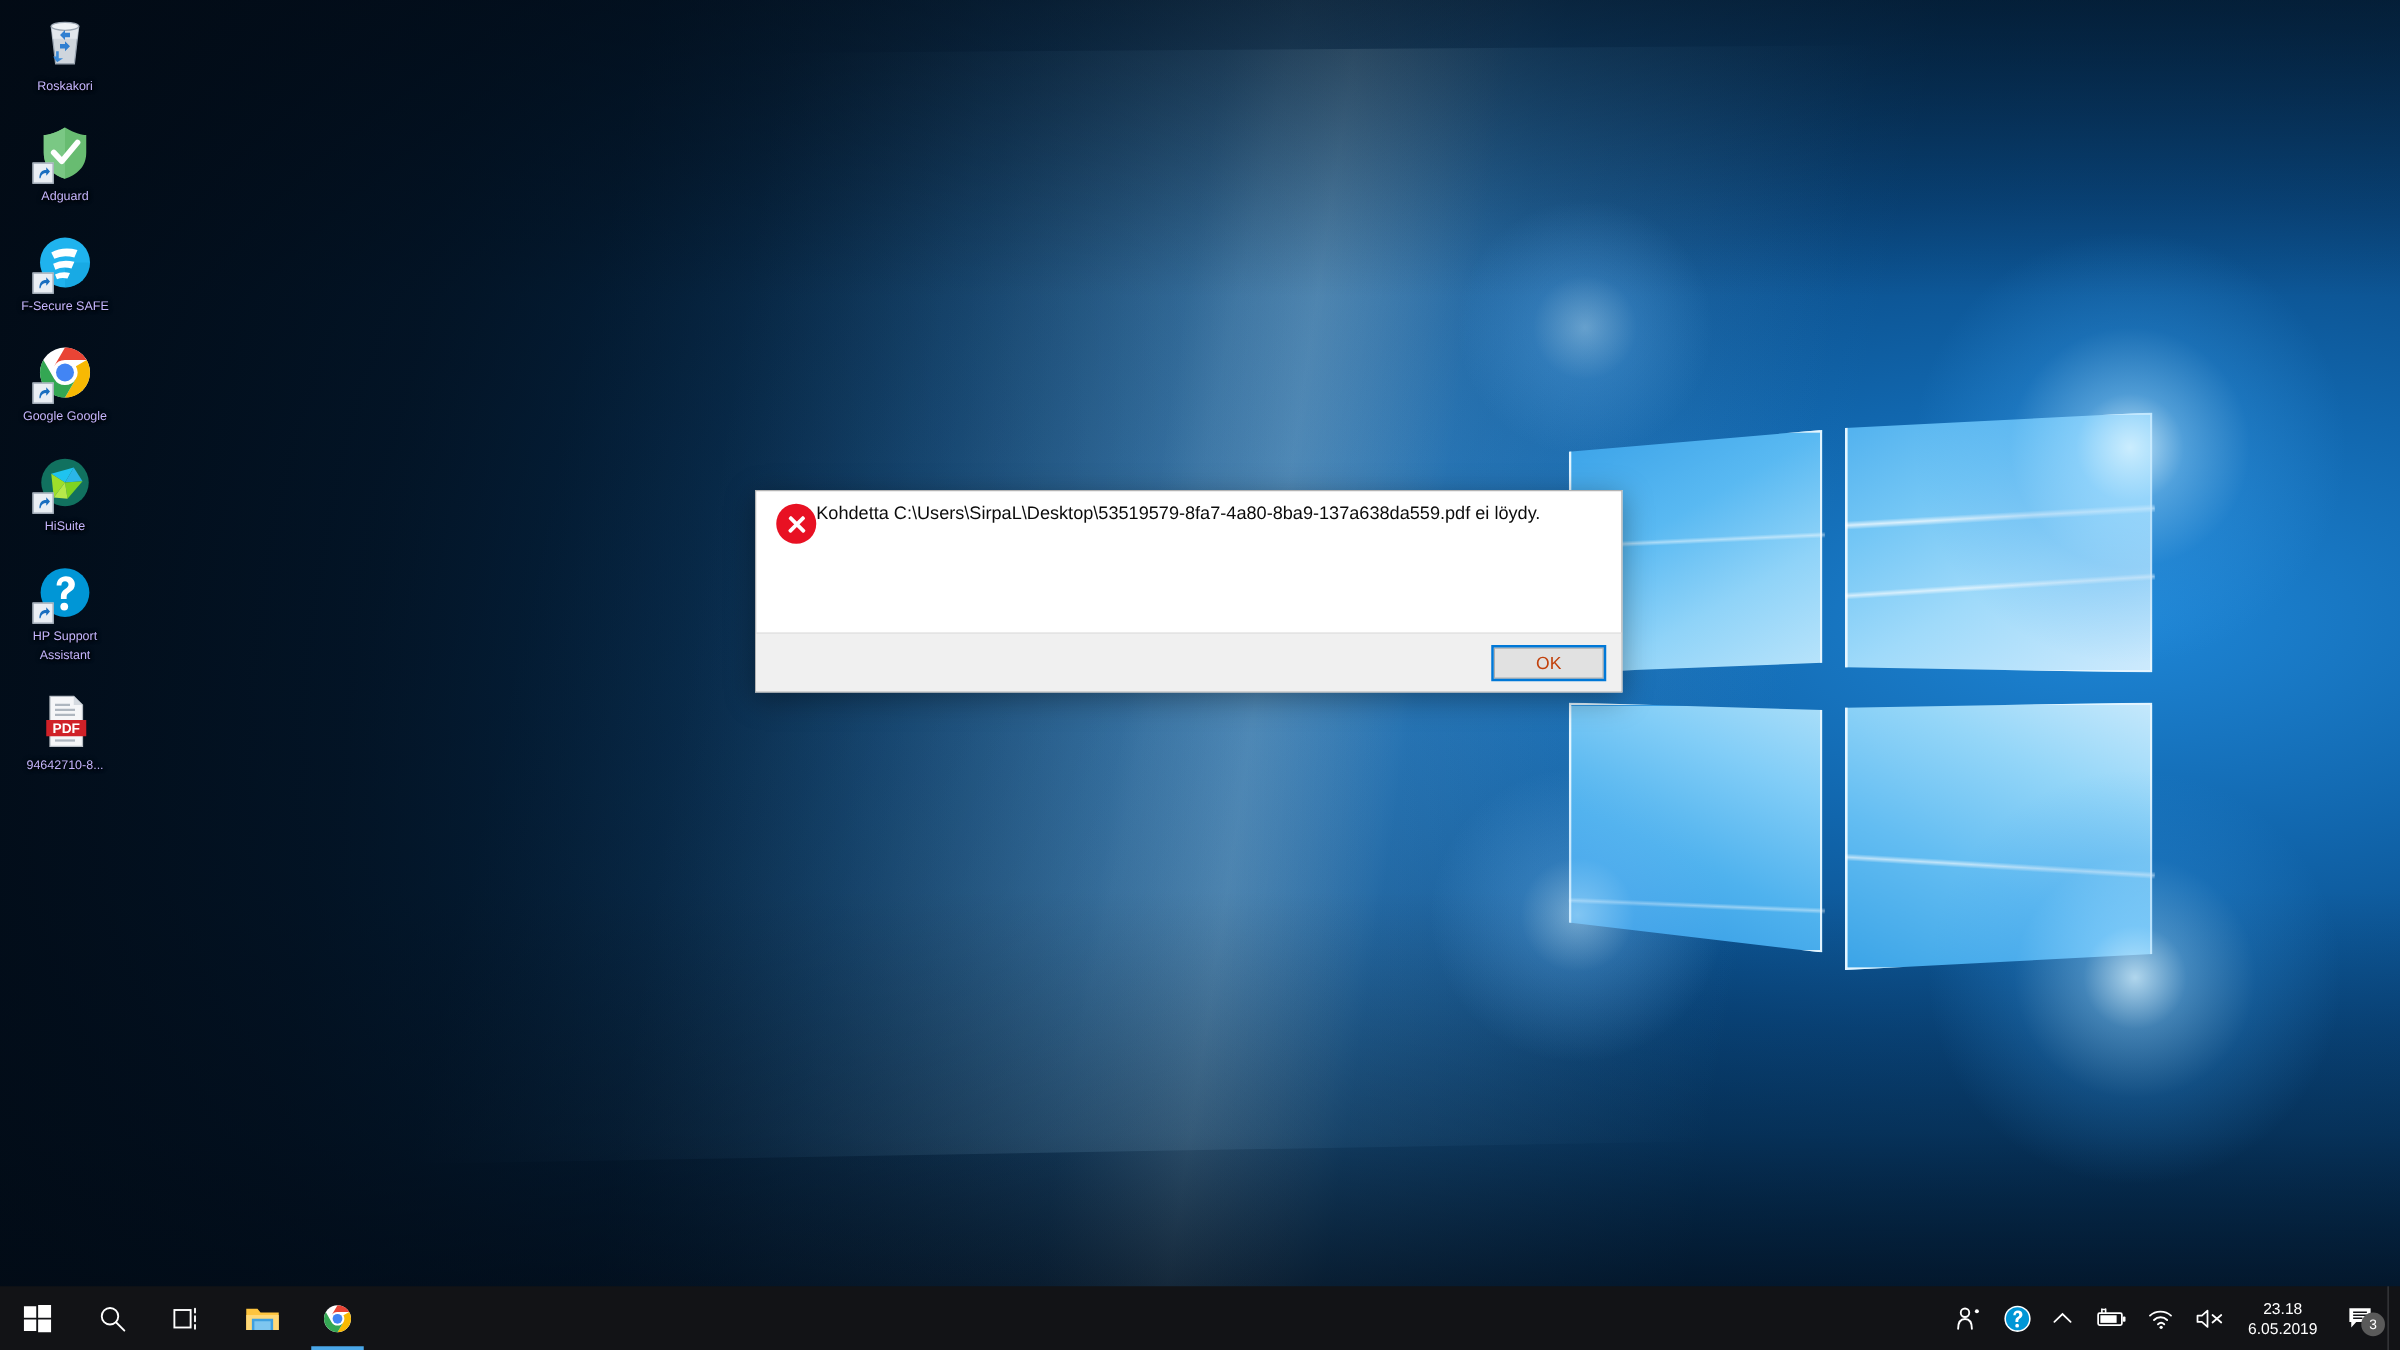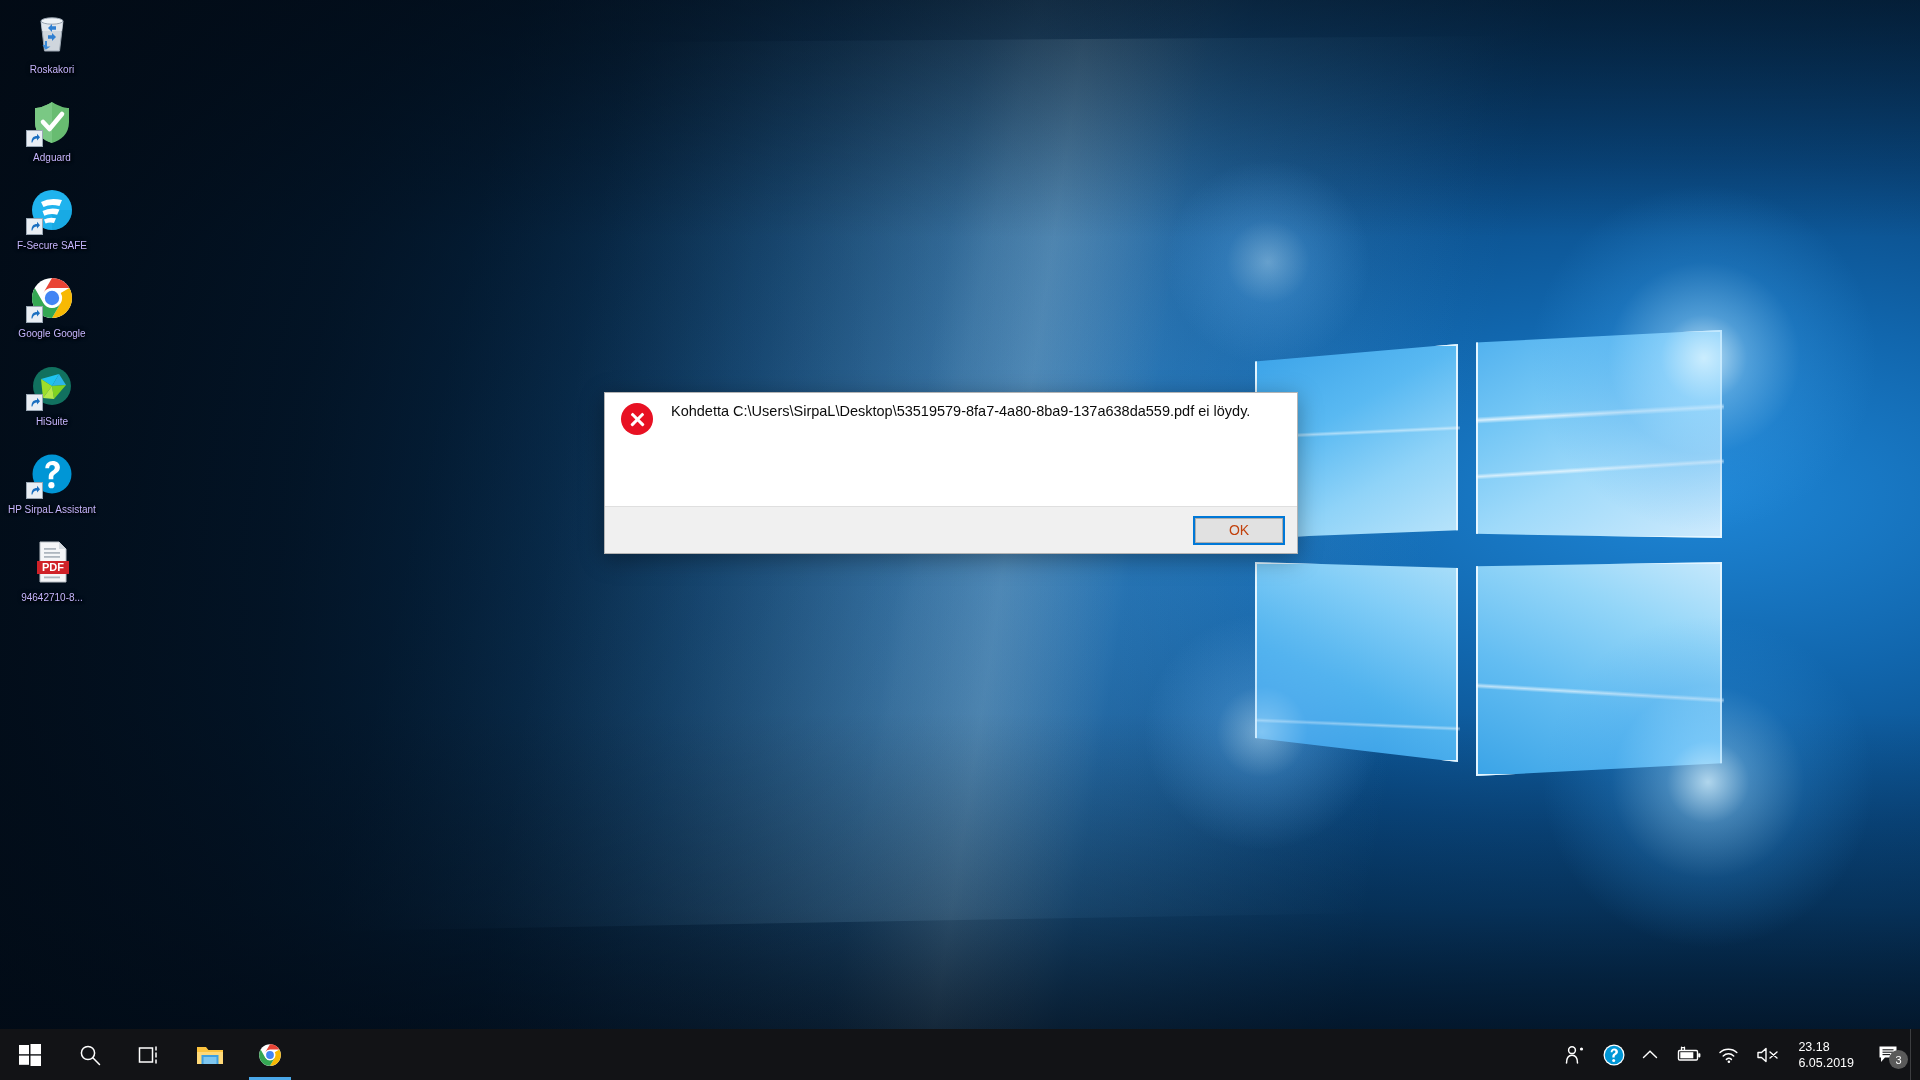--- a/index.html
+++ b/index.html
@@ -197,21 +197,20 @@
     left: 8px;
     top: 15px;
     width: 17px;
     height: 3.4px;
     background: #ffffff;
     border-radius: 1px;
   }
   #err-icon::before { transform: rotate(45deg); }
   #err-icon::after  { transform: rotate(-45deg); }
   #dlg-message {
-    margin-left: 18px;
     font-size: 14.5px;
     line-height: 21px;
     color: #0b0b0b;
   }
   #dlg-footer {
     position: absolute;
     left: 0;
     right: 0;
     bottom: 0;
     height: 47px;
@@ -276,21 +275,21 @@
     display: flex;
     align-items: center;
     justify-content: center;
     cursor: default;
   }
   #tb-clock {
     height: 51px;
     padding: 0 14px 0 10px;
     display: flex;
     flex-direction: column;
-    align-items: flex-start;
+    align-items: center;
     justify-content: center;
     color: #ffffff;
     font-size: 12.5px;
     line-height: 16px;
     cursor: default;
   }
   #tb-notify {
     position: relative;
     width: 42px;
     height: 51px;
@@ -442,21 +441,21 @@
           <circle cx="24" cy="24" r="19.5" fill="#0096d6"></circle>
           <path d="M17.3 18.3 c0 -4.6 3.2 -7.4 7.4 -7.4 c4.3 0 7.2 2.6 7.2 6.4 c0 3.1 -1.6 4.7 -4 6.3 c-2 1.3 -2.6 2.2 -2.6 4 l0 1.6 l-4.6 0 l0 -2.1 c0 -2.9 1 -4.4 3.4 -6 c1.9 -1.3 2.7 -2.1 2.7 -3.6 c0 -1.6 -1.1 -2.6 -2.8 -2.6 c-1.8 0 -2.9 1.2 -2.9 3.4 z" fill="#ffffff"></path>
           <circle cx="23.4" cy="35.2" r="3.1" fill="#ffffff"></circle>
         </svg>
         <span class="shortcut">
           <svg width="13" height="13" viewBox="0 0 13 13">
             <path d="M3.5 10.5 C3.5 6 5.5 4 9 4 L9 1.8 L12 5.2 L9 8.6 L9 6.4 C6.6 6.4 5 7.6 4.4 10.5 Z" fill="#1b6fc0"></path>
           </svg>
         </span>
       </div>
-      <div class="dlabel">HP SirpaL Assistant</div>
+      <div class="dlabel">HP Support Assistant</div>
     </div>
 
     <div class="dicon">
       <div class="glyphbox">
         <svg width="48" height="48" viewBox="0 0 48 48">
           <path d="M12 4 L31 4 L38 11 L38 44 L12 44 Z" fill="#f5f6f8" stroke="#b9bfc6" stroke-width="1"></path>
           <path d="M31 4 L38 11 L31 11 Z" fill="#d5dae0"></path>
           <g fill="#aeb6bf">
             <rect x="16" y="10" width="12" height="1.8"></rect>
             <rect x="16" y="14" width="16" height="1.8"></rect>

